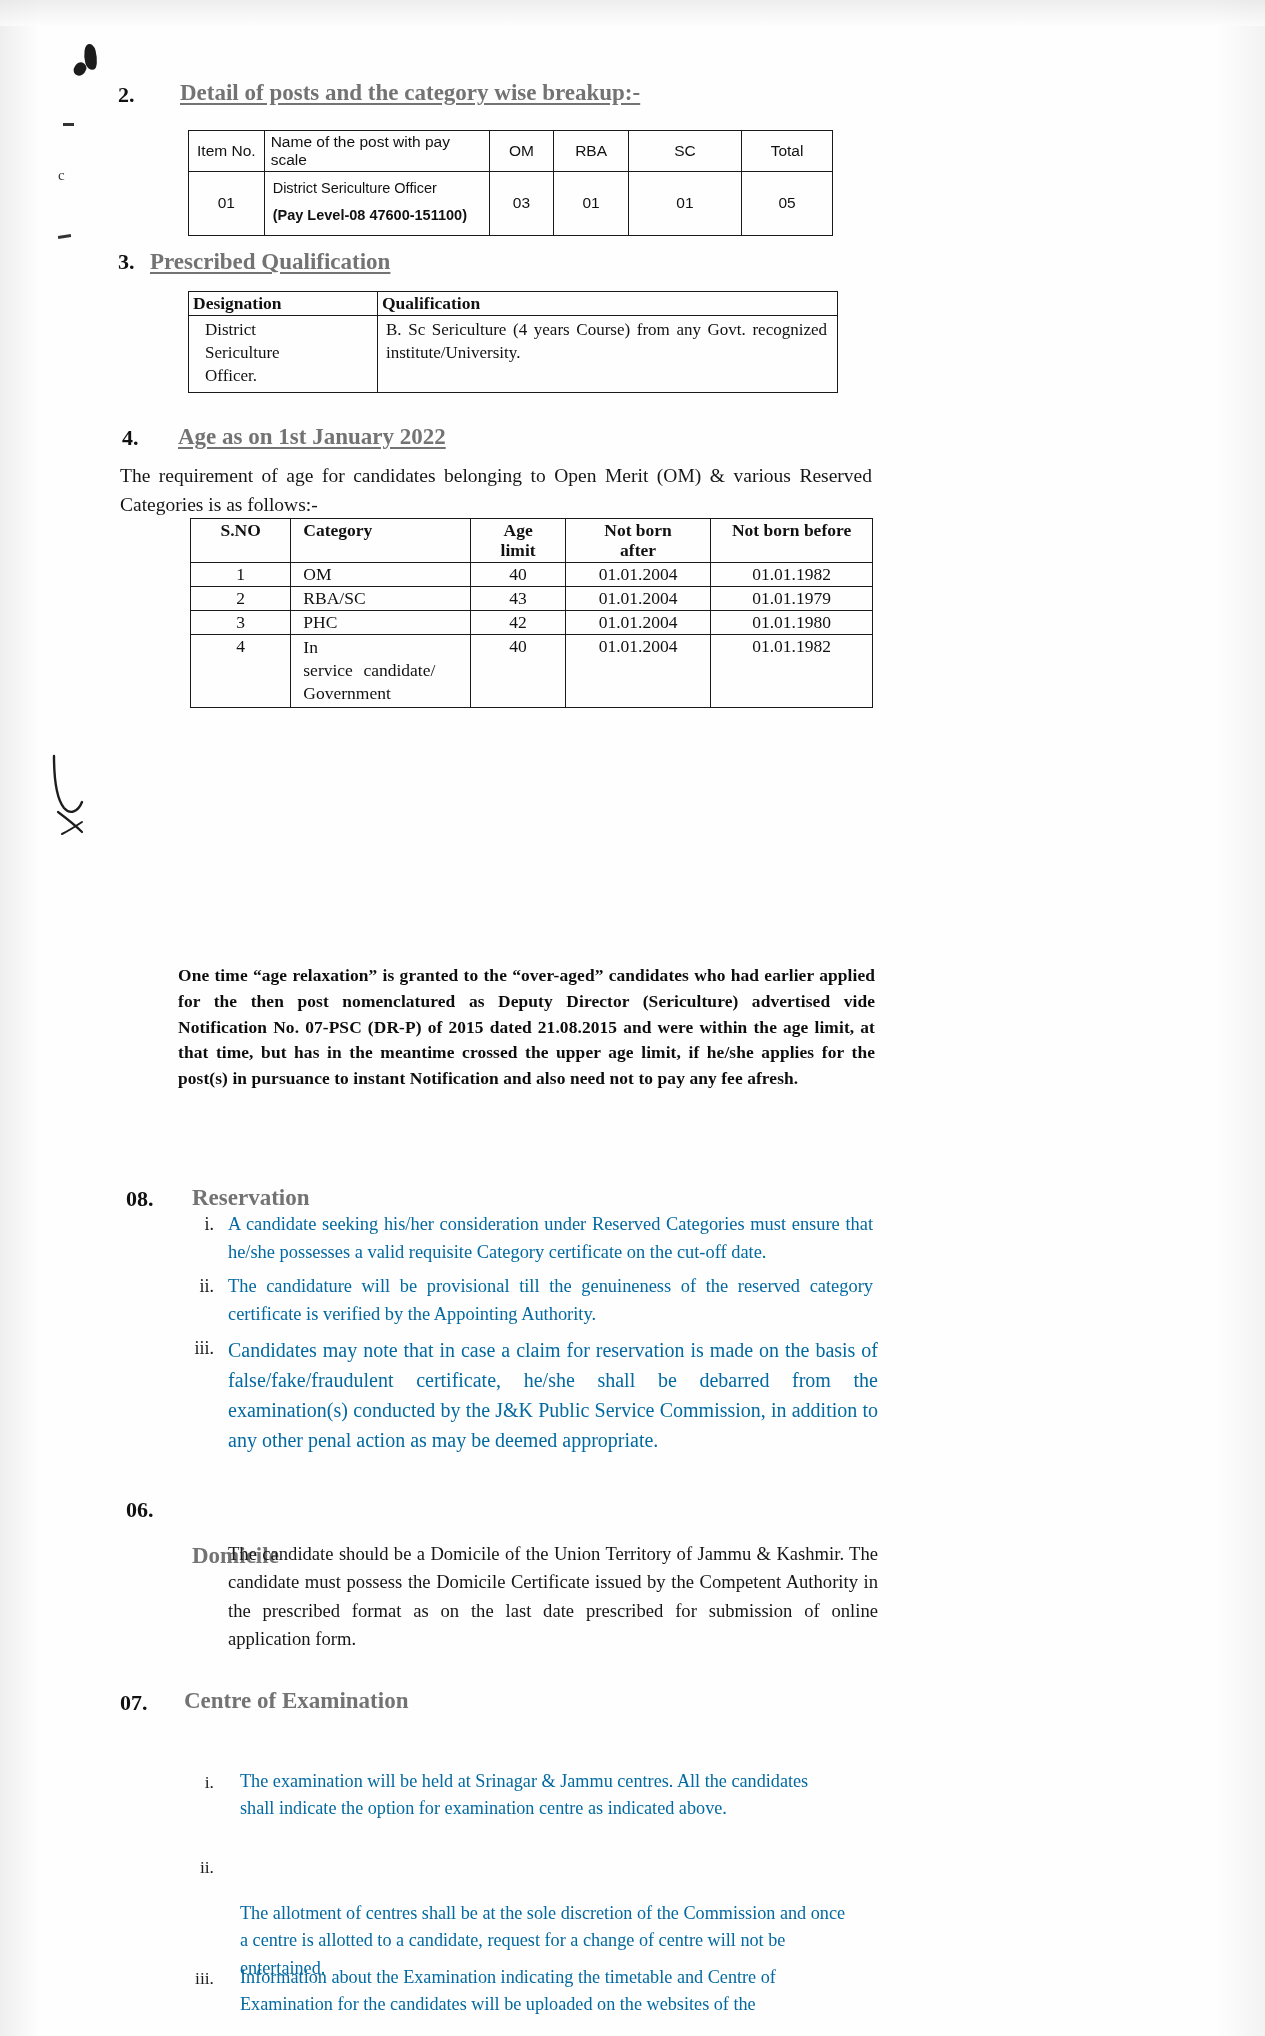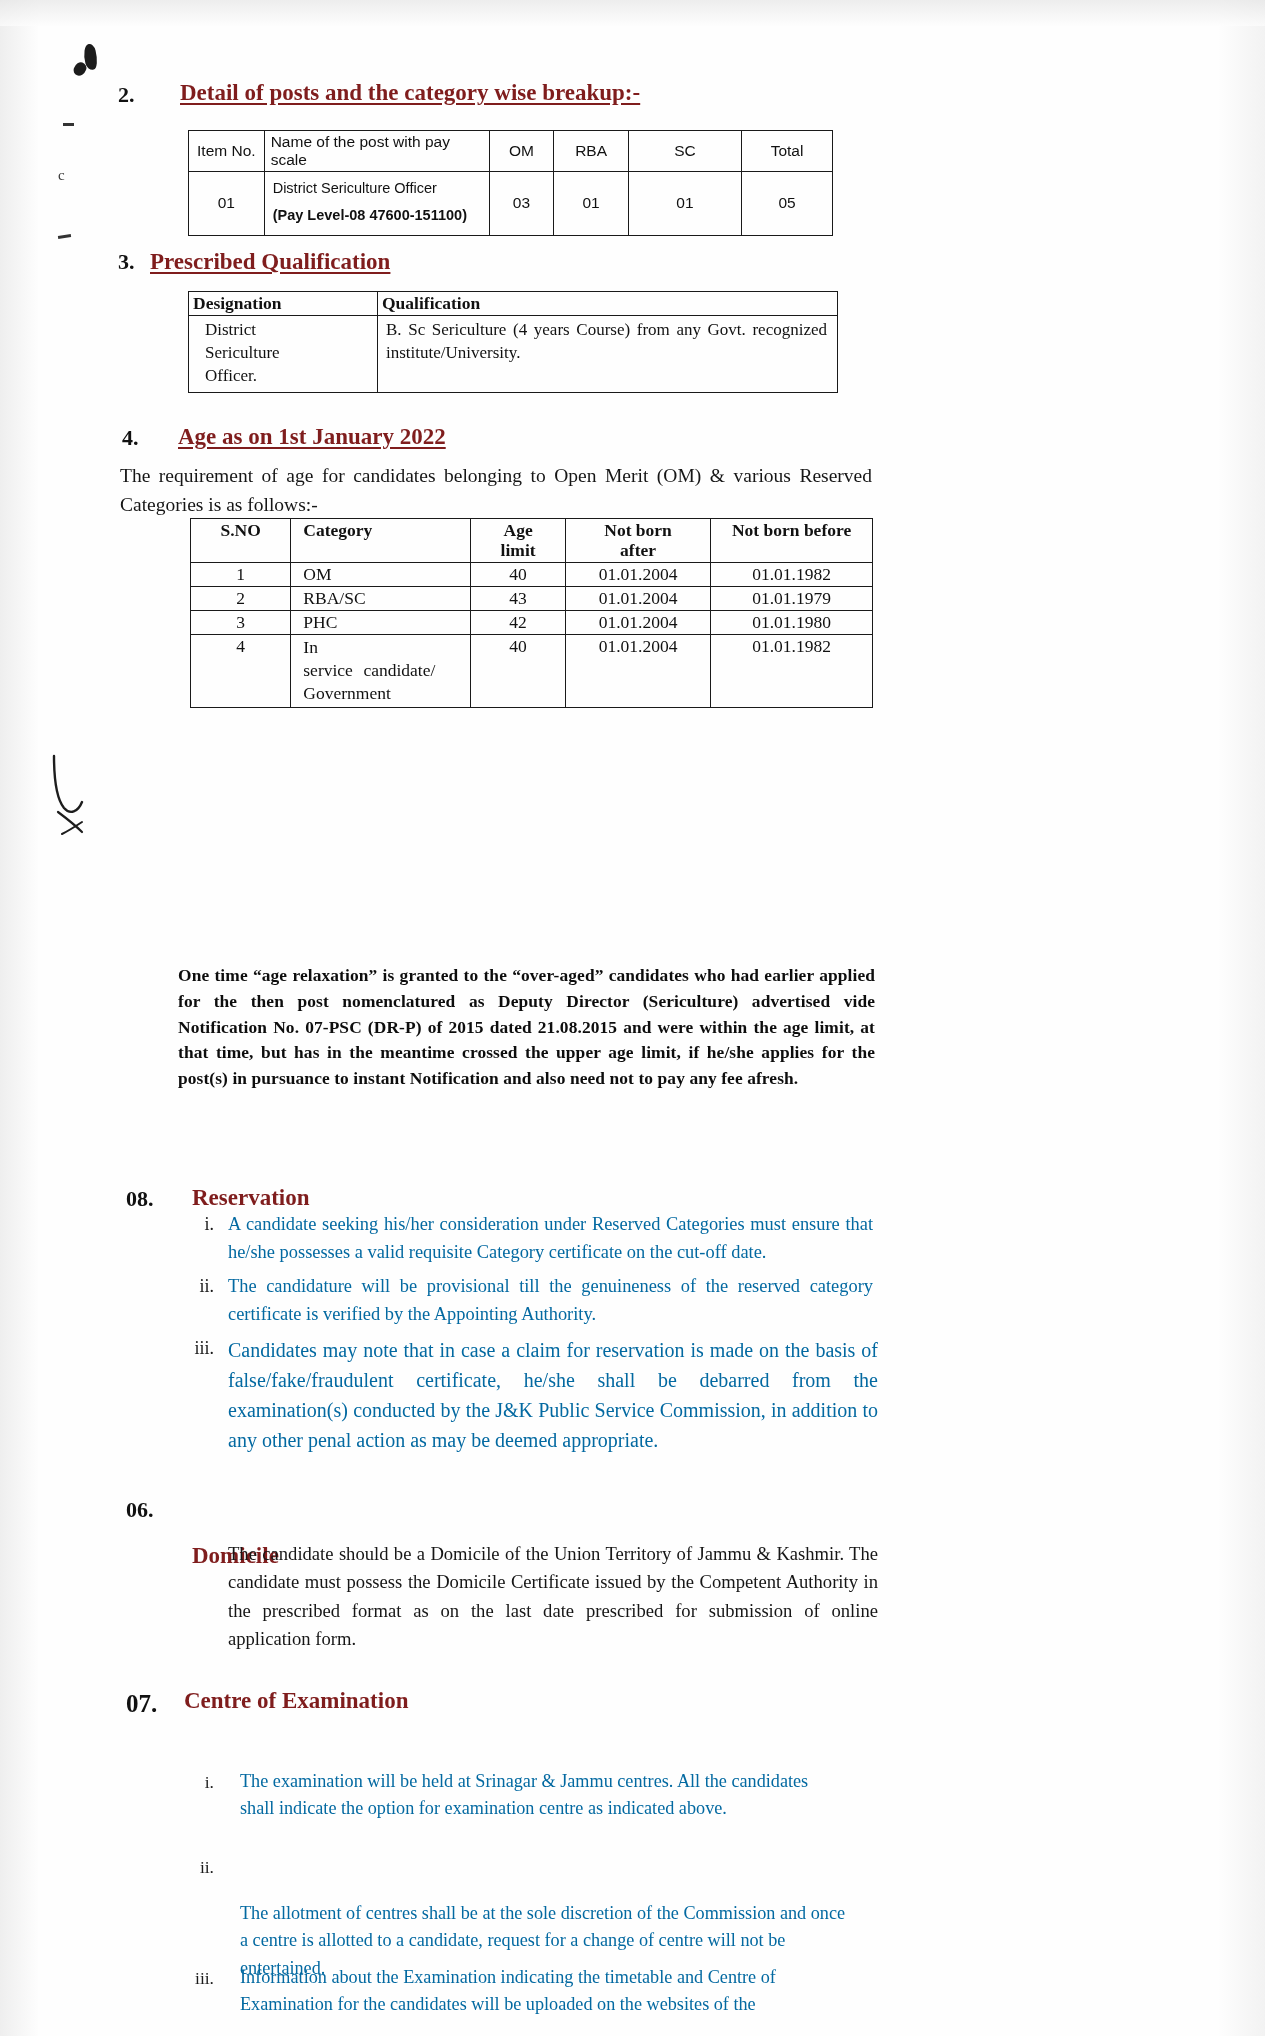--- a/index.html
+++ b/index.html
@@ -78,21 +78,21 @@
   .sec-num {
     position: absolute;
     font-family: "Liberation Serif", serif;
     font-weight: bold;
     color: #111;
   }
   .sec-title {
     position: absolute;
     font-family: "Liberation Serif", serif;
     font-weight: bold;
-    color: #7f1d1d;
+    color: #737373;
   }
   .underline { text-decoration: underline; text-underline-offset: 3px; }
 
   .para {
     position: absolute;
     font-family: "Liberation Serif", serif;
     text-align: justify;
     color: #161616;
   }
 
@@ -327,21 +327,21 @@
   <div class="listitem" style="left:228px; top:1273px; width:645px; font-size:18.4px; line-height:1.5;">The candidature will be provisional till the genuineness of the reserved category certificate is verified by the Appointing Authority.</div>
 
   <div class="li-mark" style="left:172px; top:1338px; width:42px; font-size:18px;">iii.</div>
   <div class="listitem" style="left:228px; top:1335px; width:650px; font-size:20px; line-height:1.5;">Candidates may note that in case a claim for reservation is made on the basis of false/fake/fraudulent certificate, he/she shall be debarred from the examination(s) conducted by the J&amp;K Public Service Commission, in addition to any other penal action as may be deemed appropriate.</div>
 
   <div class="sec-num" style="left:126px; top:1497px; font-size:22px;">06.</div>
   <div class="sec-title" style="left:192px; top:1543px; font-size:23px;">Domicile</div>
 
   <div class="para" style="left:228px; top:1540px; width:650px; font-size:18.6px; line-height:1.52;">The candidate should be a Domicile of the Union Territory of Jammu &amp; Kashmir. The candidate must possess the Domicile Certificate issued by the Competent Authority in the prescribed format as on the last date prescribed for submission of online application form.</div>
 
-  <div class="sec-num" style="left:126px; top:1690px; font-size:25px;">07.</div>
+  <div class="sec-num" style="left:120px; top:1690px; font-size:22px;">07.</div>
   <div class="sec-title" style="left:184px; top:1688px; font-size:23px;">Centre of Examination</div>
 
   <div class="li-mark" style="left:172px; top:1772px; width:42px; font-size:17.5px;">i.</div>
   <div class="listitem" style="left:240px; top:1768px; width:600px; font-size:18.2px; line-height:1.5; text-align:left;">The examination will be held at Srinagar &amp; Jammu centres. All the candidates shall indicate the option for examination centre as indicated above.</div>
 
   <div class="li-mark" style="left:172px; top:1857px; width:42px; font-size:17.5px;">ii.</div>
   <div class="listitem" style="left:240px; top:1853px; width:612px; font-size:18.2px; line-height:1.5; text-align:left;margin-top:47px;">The allotment of centres shall be at the sole discretion of the Commission and once a centre is allotted to a candidate, request for a change of centre will not be entertained.</div>
 
   <div class="li-mark" style="left:172px; top:1968px; width:42px; font-size:17.5px;">iii.</div>
   <div class="listitem" style="left:240px; top:1964px; width:600px; font-size:18.2px; line-height:1.5; text-align:left;">Information about the Examination indicating the timetable and Centre of Examination for the candidates will be uploaded on the websites of the</div>

